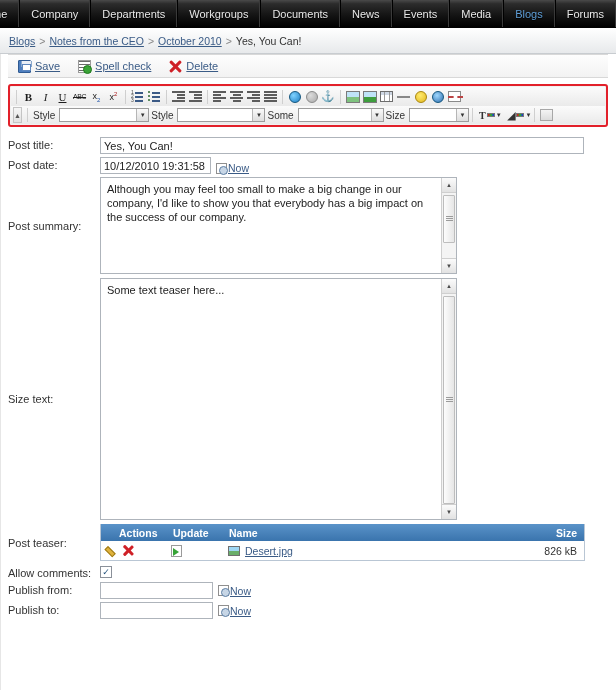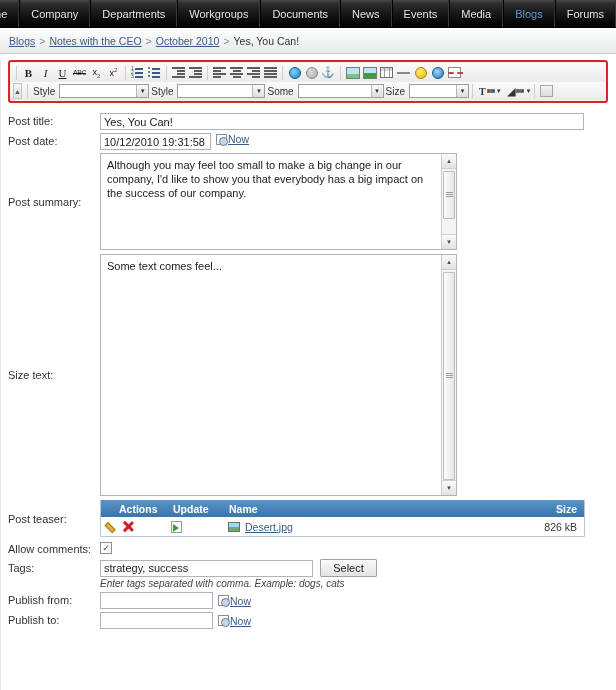--- a/index.html
+++ b/index.html
@@ -251,31 +251,45 @@
   <div class="navitem">Events</div>
   <div class="navitem">Media</div>
   <div class="navitem active">Blogs</div>
   <div class="navitem">Forums</div>
 
 </div>
 
 <div class="crumbbar">
   <a>Blogs</a>
   <span class="sep">&gt;</span>
-  <a>Notes with the CEO</a>
+  <a>Notes from the CEO</a>
   <span class="sep">&gt;</span>
   <a>October 2010</a>
   <span class="sep">&gt;</span>
   <span class="cur">Yes, You Can!</span>
 </div>
 
 <div class="page">
   <div class="leftrail"></div>
 
 
+  <div class="actionbar">
+    <div class="act">
+      <span class="ico ico-save"></span>
+      <span class="lbl">Save</span>
+    </div>
+    <div class="act">
+      <span class="ico ico-spell"></span>
+      <span class="lbl">Spell check</span>
+    </div>
+    <div class="act">
+      <span class="ico ico-del"></span>
+      <span class="lbl">Delete</span>
+    </div>
+  </div>
 
   <div class="editorwrap">
 
     <div class="etoolrow">
       <div class="vsep"></div>
       <div class="tbtn">
           <b>B</b>
         </div>
       <div class="tbtn">
           <i>I</i>
@@ -442,21 +456,21 @@
 
     <div class="frow">
       <div class="flabel">Post title:</div>
       <div class="fctl">
         <input type="text" class="inp-title" value="Yes, You Can!" style="">
       </div>
     </div>
 
     <div class="frow">
       <div class="flabel">Post date:</div>
-      <div class="fctl" style="display:flex;align-items:flex-start;">
+      <div class="fctl" style="display:flex;align-items:flex-end;">
         <input type="text" class="inp-date" value="10/12/2010 19:31:58" style="">
         <span class="nowlink">
           <span class="ic"></span>
           <span class="t">Now</span>
         </span>
       </div>
     </div>
 
     <div class="frow" style="margin-top:3px;">
       <div class="flabel" style="align-self:center;padding-top:0;">Post summary:</div>
@@ -471,21 +485,21 @@
             <div class="sbtn b">▼</div>
           </div>
         </div>
       </div>
     </div>
 
     <div class="frow" style="margin-top:4px;">
       <div class="flabel" style="align-self:center;padding-top:0;">Size text:</div>
       <div class="fctl">
         <div class="ta posttext">
-          <div class="txtbody" style="width:342px;">Some text comes feel...</div>
+          <div class="txtbody" style="width:342px;">Some text teaser here...</div>
           <div class="sbar">
             <div class="sbtn">▲</div>
             <div class="strack">
               <div class="sthumb" style="top:2px;height:208px;"></div>
             </div>
             <div class="sbtn b">▼</div>
           </div>
         </div>
       </div>
     </div>
@@ -518,30 +532,20 @@
       </div>
     </div>
 
     <div class="frow" style="margin-top:4px;">
       <div class="flabel">Allow comments:</div>
       <div class="fctl">
         <span class="cbx">✓</span>
       </div>
     </div>
 
-    <div class="frow" style="margin-top:4px;">
-      <div class="flabel" style="padding-top:3px;">Tags:</div>
-      <div class="fctl">
-        <div style="display:flex;align-items:center;">
-          <input type="text" class="inp-tags" value="strategy, success" style="">
-          <span class="selbtn">Select</span>
-        </div>
-        <div class="hint">Enter tags separated with comma. Example: dogs, cats</div>
-      </div>
-    </div>
 
     <div class="frow" style="margin-top:3px;">
       <div class="flabel">Publish from:</div>
       <div class="fctl" style="display:flex;align-items:center;">
         <input type="text" class="inp-pub" value="" style="">
         <span class="nowlink">
           <span class="ic"></span>
           <span class="t">Now</span>
         </span>
       </div>

